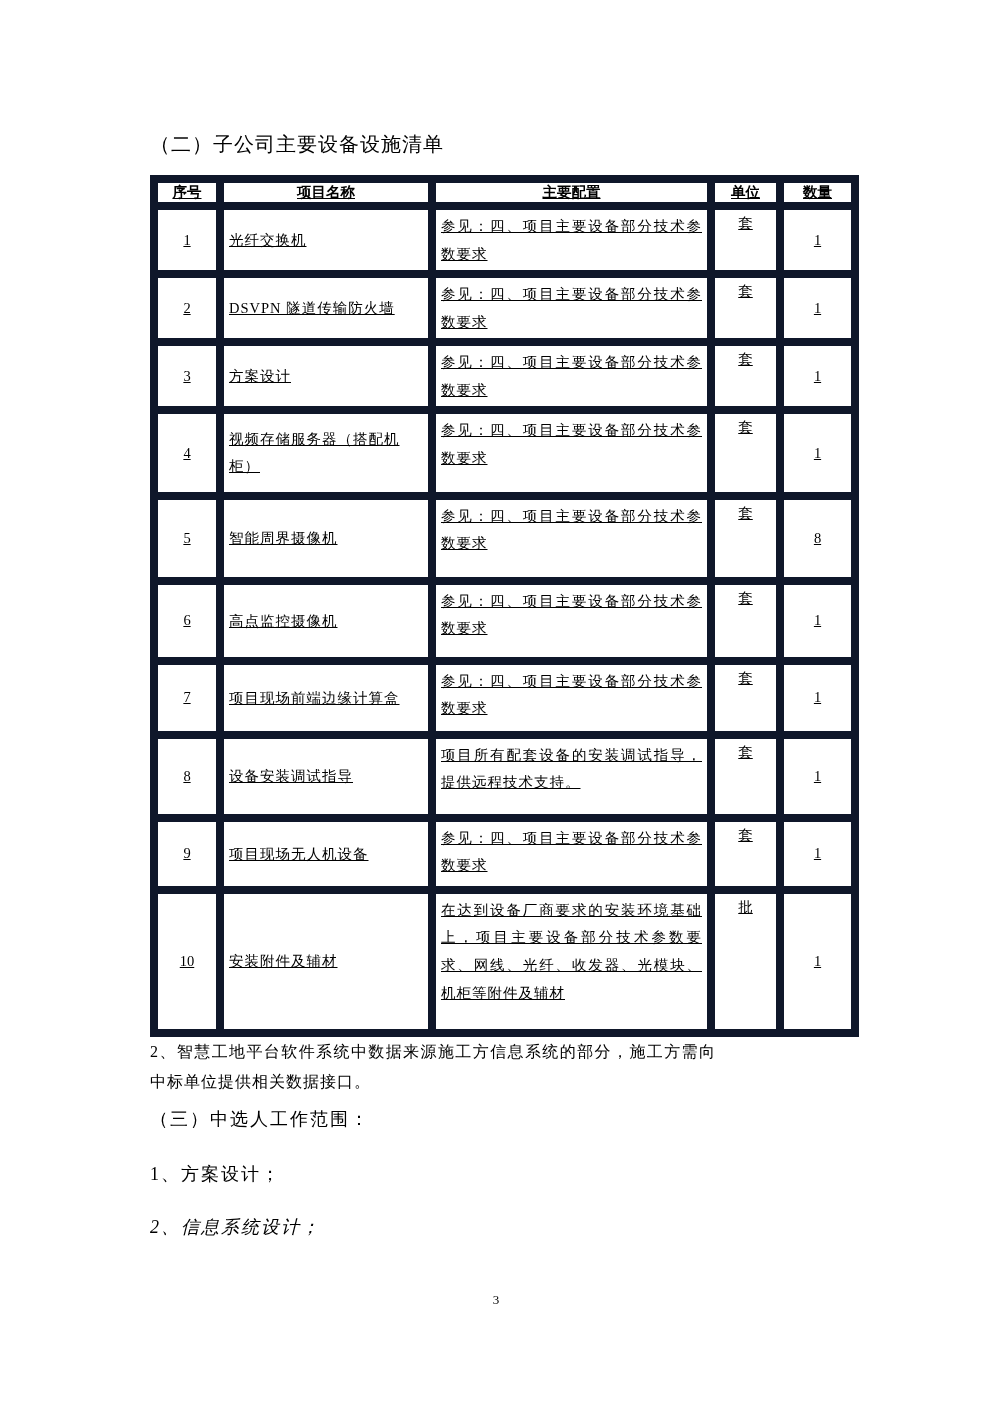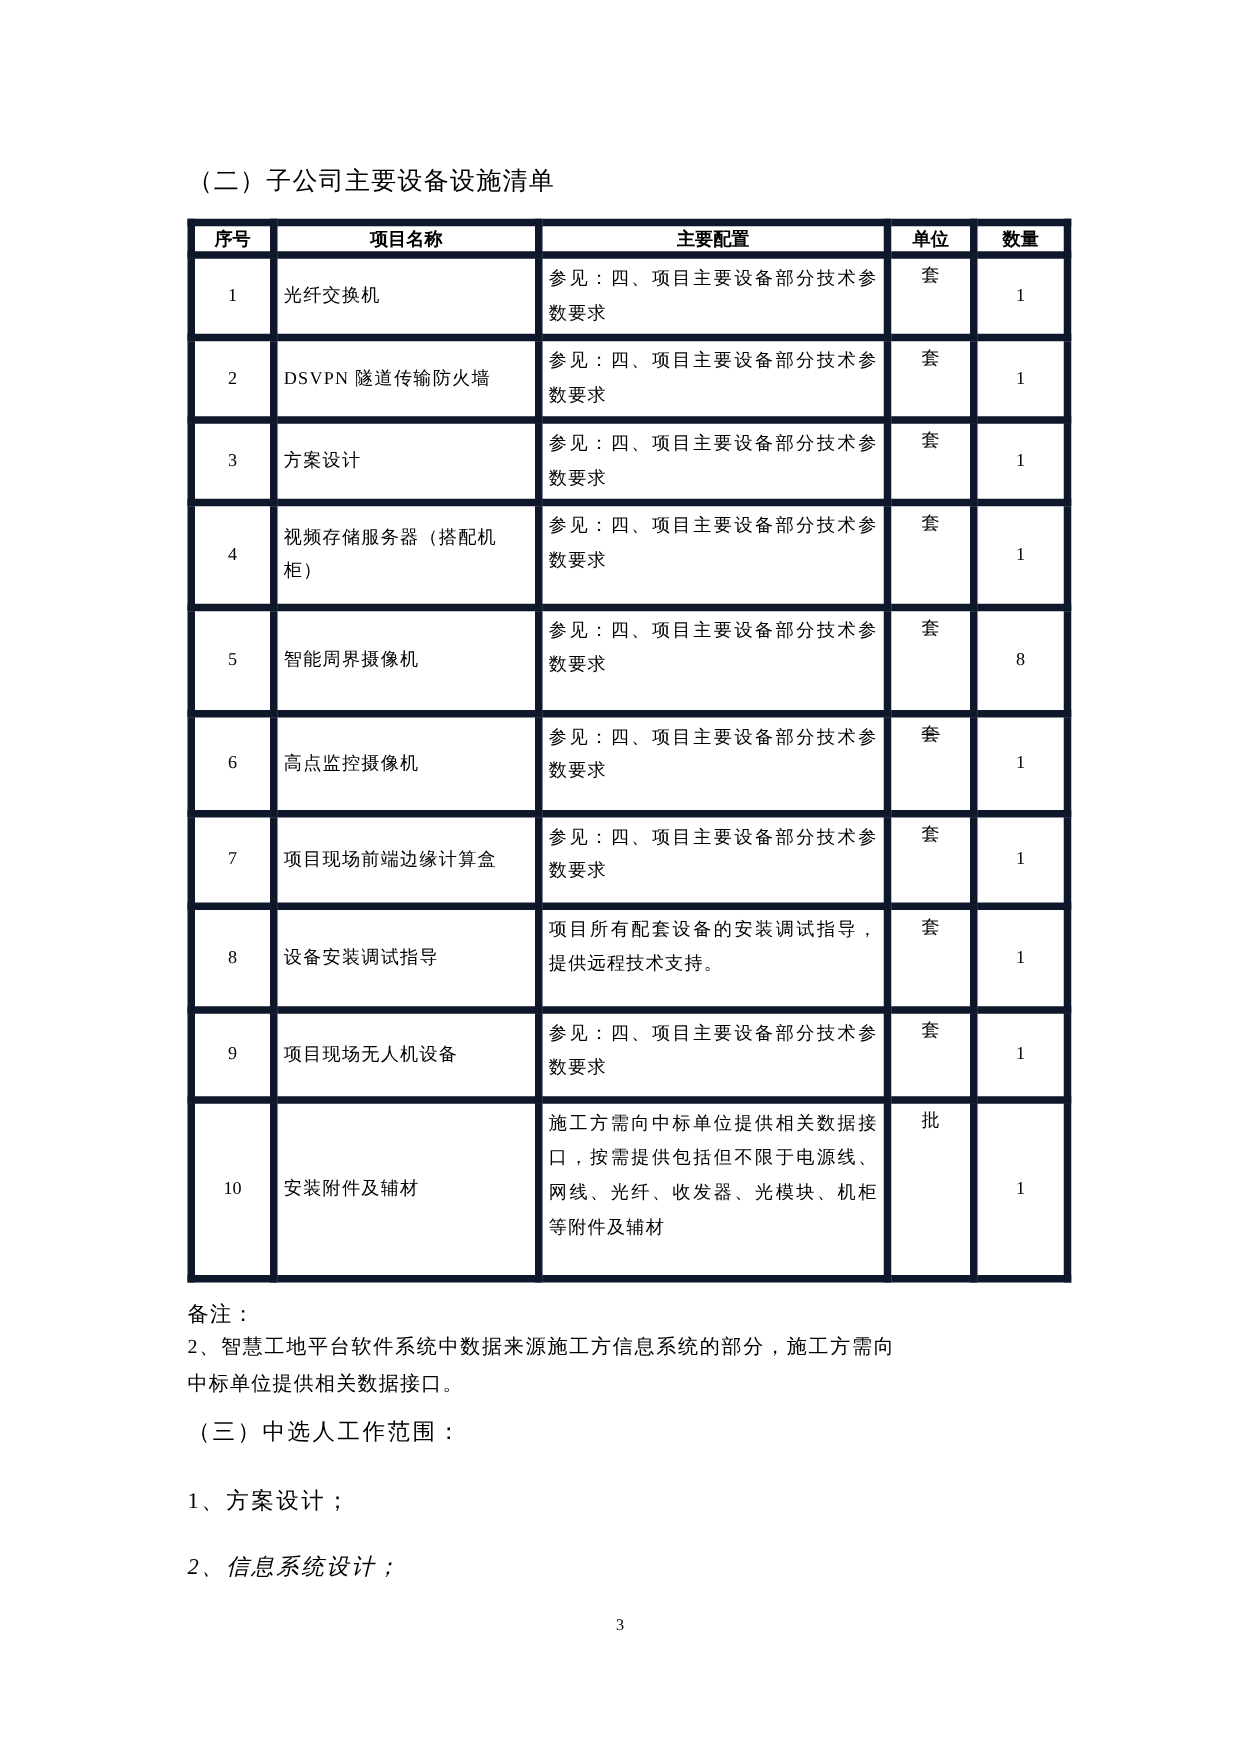--- a/index.html
+++ b/index.html
@@ -25,23 +25,24 @@
     white-space: nowrap;
   }
   table.equip-table {
     margin-top: 17px;
     border-collapse: collapse;
     table-layout: fixed;
     width: 701px;
   }
   table.equip-table th,
   table.equip-table td {
-    border: 6px solid #0f172a;
+    border: 8px solid #0f172a;
     font-size: 14.5px;
     overflow: hidden;
+    text-decoration: underline;
   }
   table.equip-table th {
     font-weight: bold;
     text-align: center;
     vertical-align: middle;
     height: 26px;
     font-size: 14.5px;
   }
   td.c-no   { text-align: center; vertical-align: middle; }
   td.c-name { text-align: left; vertical-align: middle; padding: 12px 5px; line-height: 1.85; letter-spacing: 1px; }
@@ -176,28 +177,27 @@
       <tr class="row-9">
         <td class="c-no">9</td>
         <td class="c-name">项目现场无人机设备</td>
         <td class="c-cfg">参见：四、项目主要设备部分技术参数要求</td>
         <td class="c-unit">套</td>
         <td class="c-qty">1</td>
       </tr>
       <tr class="row-10">
         <td class="c-no">10</td>
         <td class="c-name">安装附件及辅材</td>
-        <td class="c-cfg">施工方需向中标单位提供相关数据接口，按需提供包括但不限于电源线、网线、光纤、收发器、光模块、机柜等附件及辅材</td>
+        <td class="c-cfg">在达到设备厂商要求的安装环境基础上，项目主要设备部分技术参数要求、网线、光纤、收发器、光模块、机柜等附件及辅材</td>
         <td class="c-unit">批</td>
         <td class="c-qty">1</td>
       </tr>
     </tbody>
   </table>
 
-  <div class="notes-label">备注：</div>
 
 
   <div class="note-line" style="margin-top:0;"><span>2、</span><span>智慧工地平台软件系统中数据来源施工方信息系统的部分，施工方需向中标单位提供相关数据接口。</span></div>
 
   <div class="section3-title">（三）中选人工作范围：</div>
 
   <div class="scope-item first">1、方案设计；</div>
 
   <div class="scope-item second">2、信息系统设计；</div>
 

